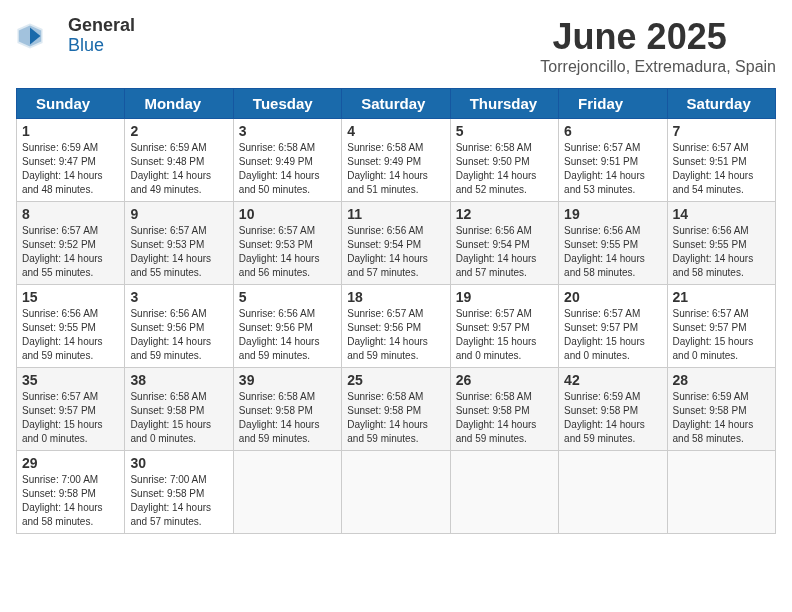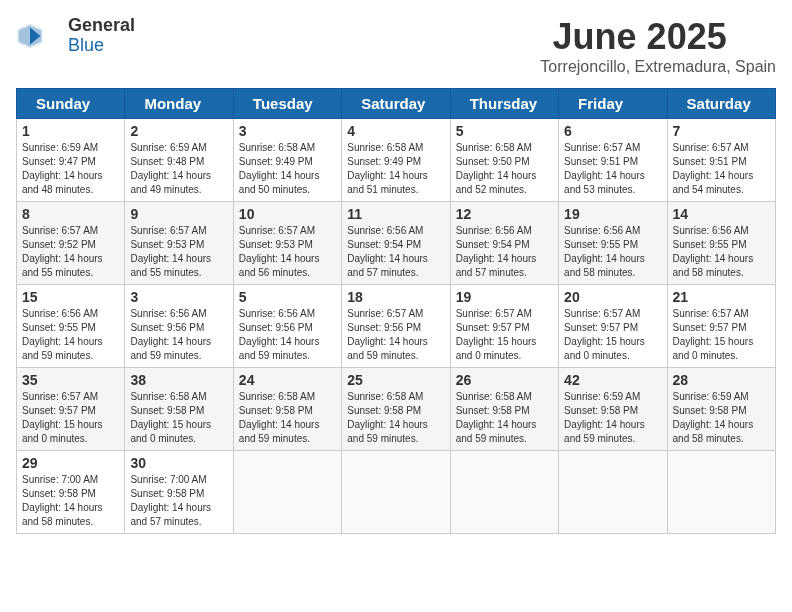--- a/index.html
+++ b/index.html
@@ -218,21 +218,21 @@
       <tr>
         <td>
         <span class="day-number">35</span>
         <span class="day-info">Sunrise: 6:57 AM<br>Sunset: 9:57 PM<br>Daylight: 15 hours and 0 minutes.</span>
       </td>
         <td>
         <span class="day-number">38</span>
         <span class="day-info">Sunrise: 6:58 AM<br>Sunset: 9:58 PM<br>Daylight: 15 hours and 0 minutes.</span>
       </td>
         <td>
-        <span class="day-number">24</span>
+        <span class="day-number">39</span>
         <span class="day-info">Sunrise: 6:58 AM<br>Sunset: 9:58 PM<br>Daylight: 14 hours and 59 minutes.</span>
       </td>
         <td>
         <span class="day-number">25</span>
         <span class="day-info">Sunrise: 6:58 AM<br>Sunset: 9:58 PM<br>Daylight: 14 hours and 59 minutes.</span>
       </td>
         <td>
         <span class="day-number">26</span>
         <span class="day-info">Sunrise: 6:58 AM<br>Sunset: 9:58 PM<br>Daylight: 14 hours and 59 minutes.</span>
       </td>

